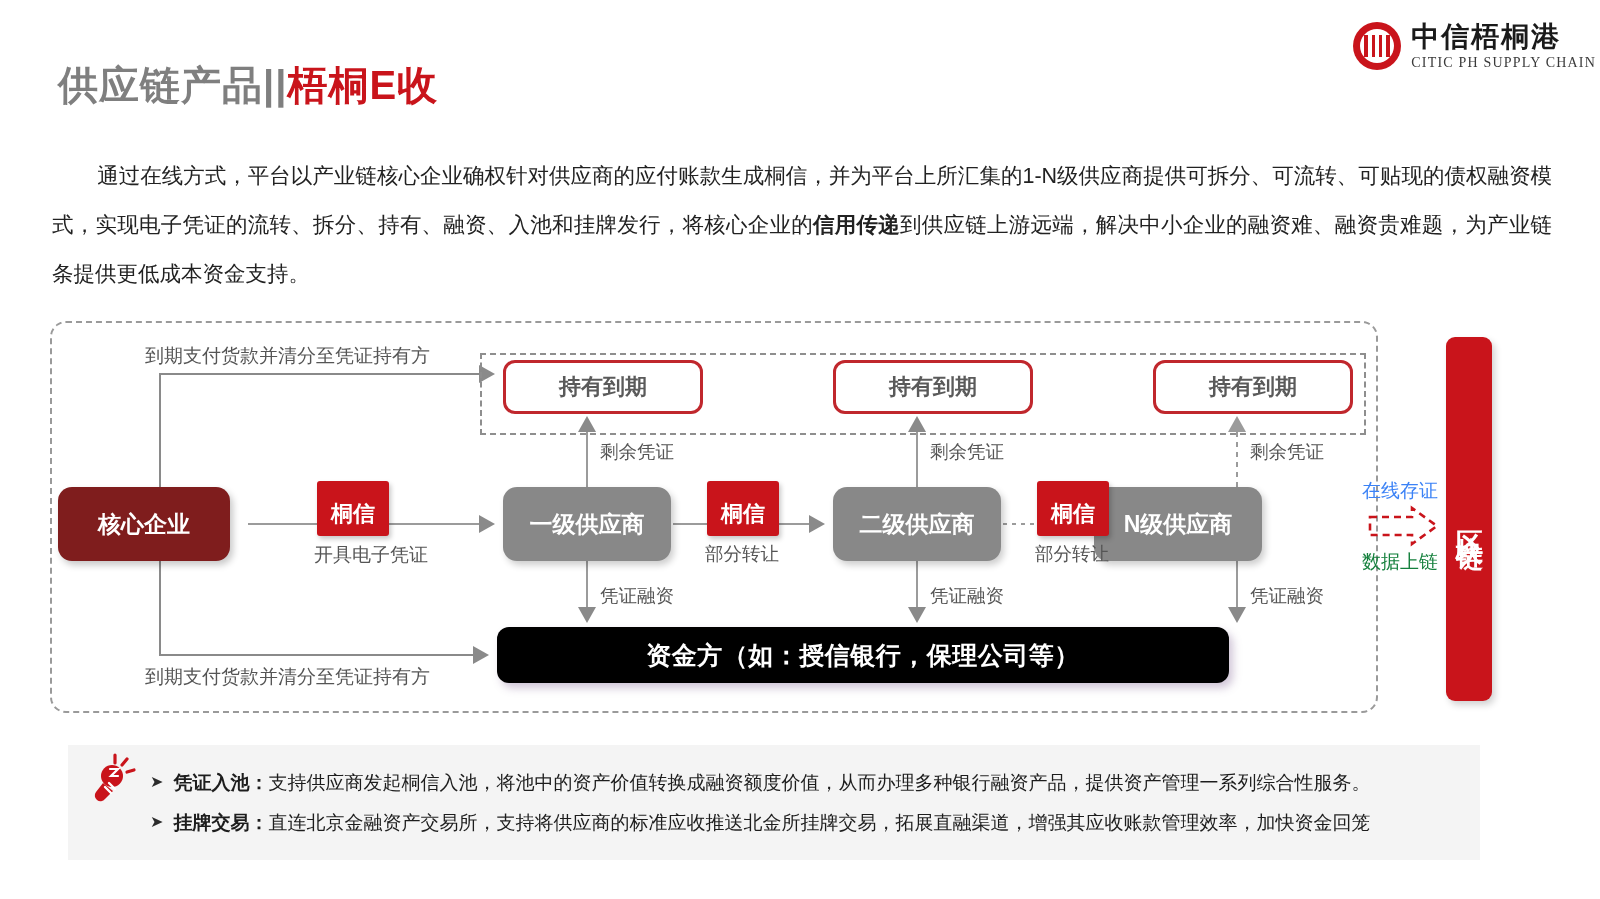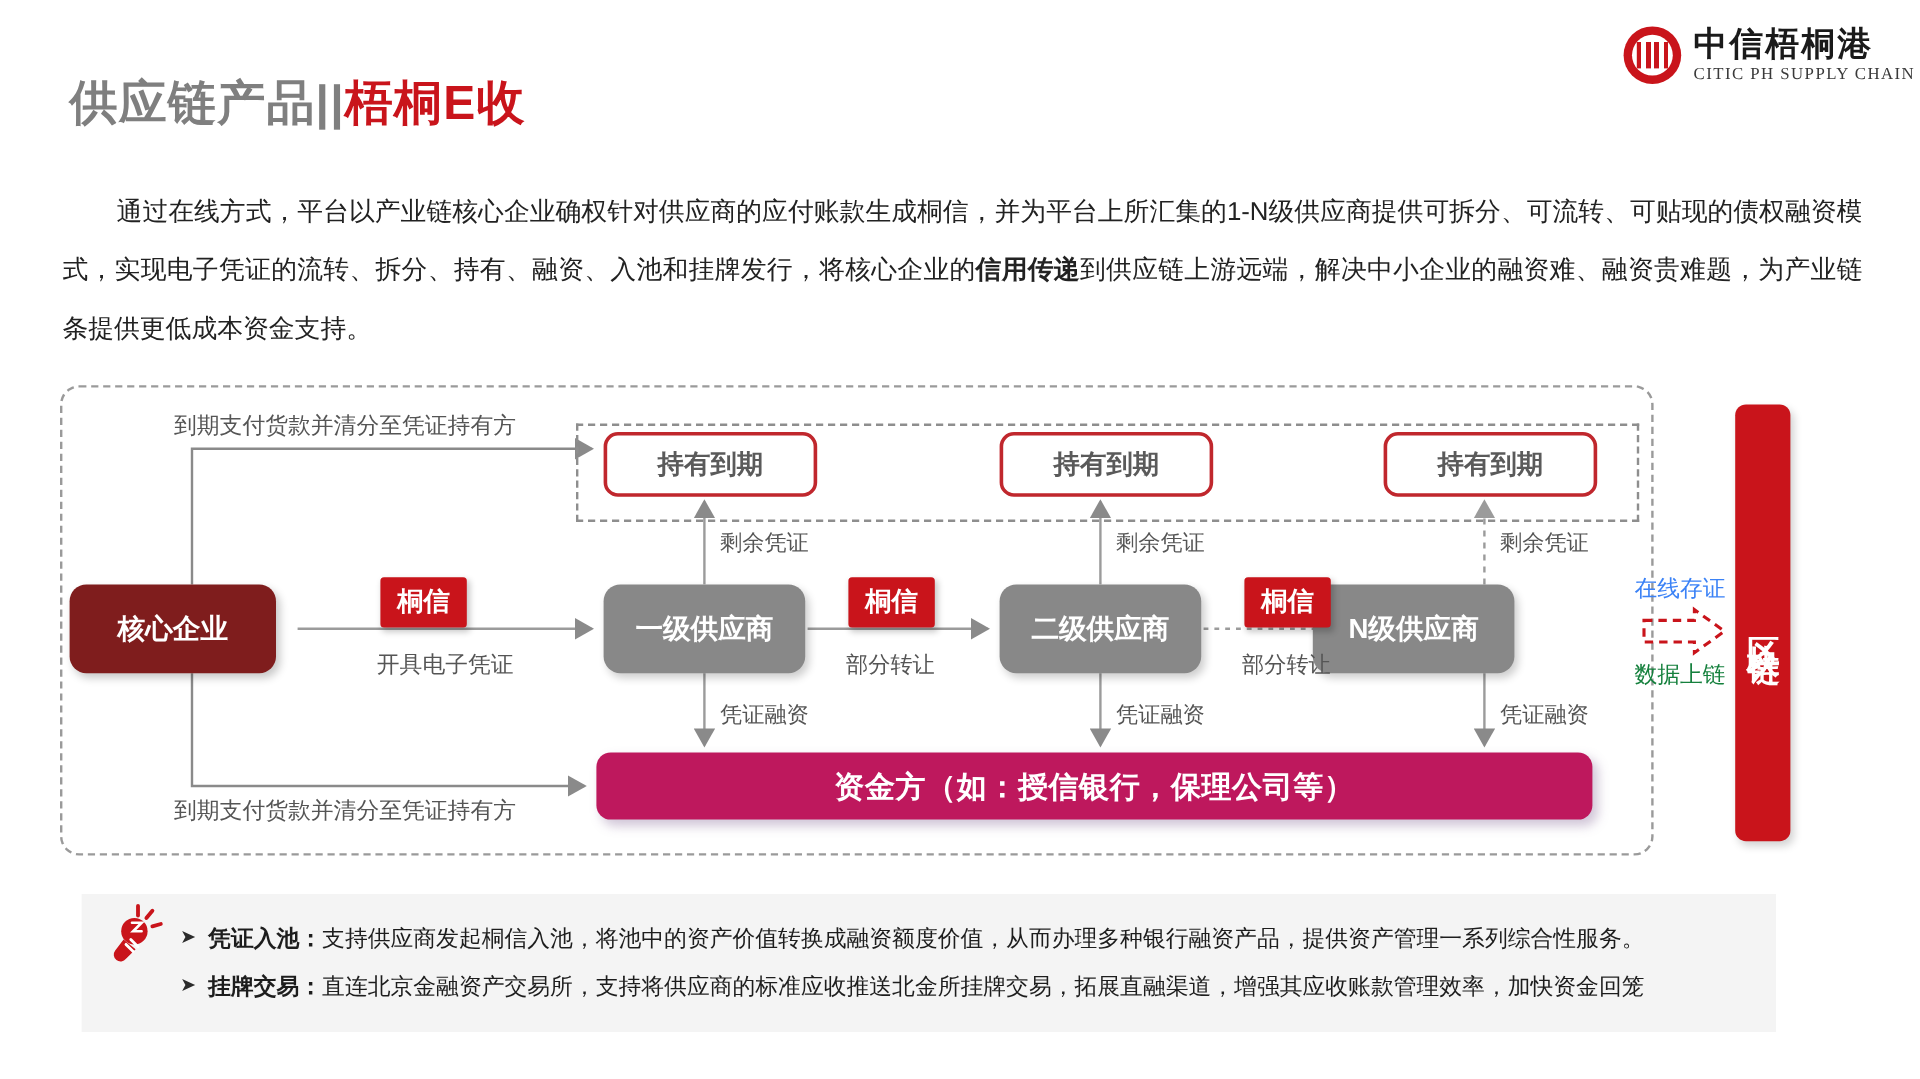--- a/index.html
+++ b/index.html
@@ -68,53 +68,53 @@
   }
 
   .node{
     position:absolute;box-sizing:border-box;
     display:flex;align-items:center;justify-content:center;
     font-size:23px;font-weight:bold;border-radius:12px;
     text-align:center;line-height:1.25;
   }
   .node.hold{
     background:#ffffff;border:3px solid #C0272D;color:#5a5a5a;
-    width:178px;height:54px;top:37px;font-size:22px;border-radius:12px;
+    width:200px;height:54px;top:37px;font-size:22px;border-radius:12px;
   }
   .node.hold.h1{left:451px;}
   .node.hold.h2{left:781px;}
   .node.hold.h3{left:1101px;}
 
   .node.core{
     left:6px;top:164px;width:172px;height:74px;
     background:#7f1d1d;color:#fff;border-radius:14px;
     box-shadow:3px 4px 7px rgba(0,0,0,.22);
   }
   .node.sup{
     top:164px;width:168px;height:74px;
     background:#888888;color:#ffffff;border-radius:14px;
     box-shadow:3px 4px 7px rgba(0,0,0,.20);
   }
   .node.sup.s1{left:451px;}
   .node.sup.s2{left:781px;}
   .node.sup.s3{left:1042px;}
 
   #funder{
-    position:absolute;left:445px;top:304px;width:830px;height:56px;
-    background:#be185d;color:#ffffff;border-radius:12px;
+    position:absolute;left:445px;top:304px;width:732px;height:56px;
+    background:#000000;color:#ffffff;border-radius:12px;
     display:flex;align-items:center;justify-content:center;
     font-size:25px;font-weight:bold;letter-spacing:.5px;
     box-shadow:4px 5px 9px rgba(120,90,140,.35);
     box-sizing:border-box;
   }
 
   .badge{
     position:absolute;background:#C9141B;color:#ffffff;
     font-size:22px;font-weight:bold;
-    padding:5px 14px 7px;border-radius:3px;
+    padding:18px 14px 7px;border-radius:3px;
     box-shadow:2px 3px 5px rgba(0,0,0,.22);
     white-space:nowrap;
   }
   .badge.b1{left:265px;top:158px;}
   .badge.b2{left:655px;top:158px;}
   .badge.b3{left:985px;top:158px;}
 
   .lbl{
     position:absolute;font-size:19px;color:#555;white-space:nowrap;
     line-height:1;

